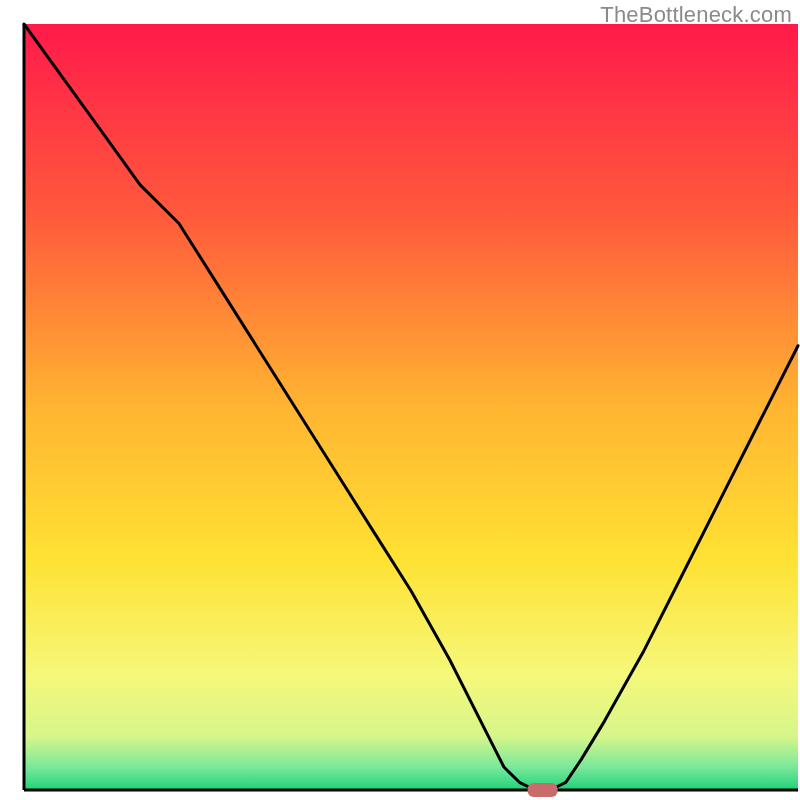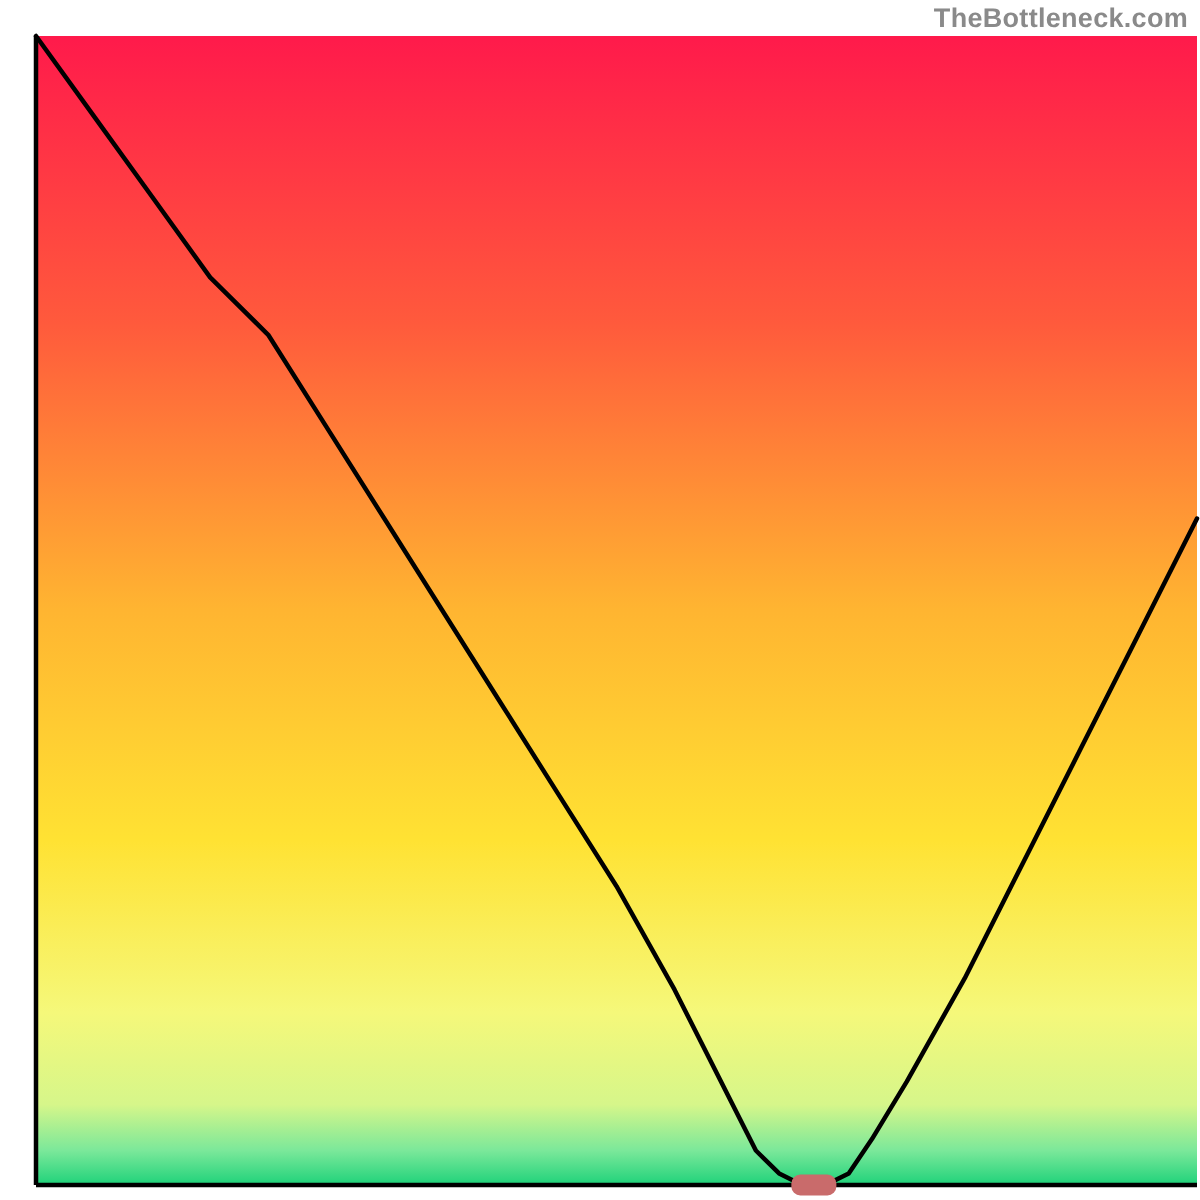--- a/index.html
+++ b/index.html
@@ -16,22 +16,22 @@
     left: 0;
     top: 0;
     width: 800px;
     height: 800px;
   }
   .watermark {
     position: absolute;
     top: 2px;
     right: 8px;
     color: #8a8a8a;
-    font-size: 18px;
-    font-weight: 700;
+    font-size: 22px;
+    font-weight: 400;
     letter-spacing: 0.2px;
     z-index: 20;
   }
   svg {
     display: block;
   }
 </style>
 </head>
 <body>
 

